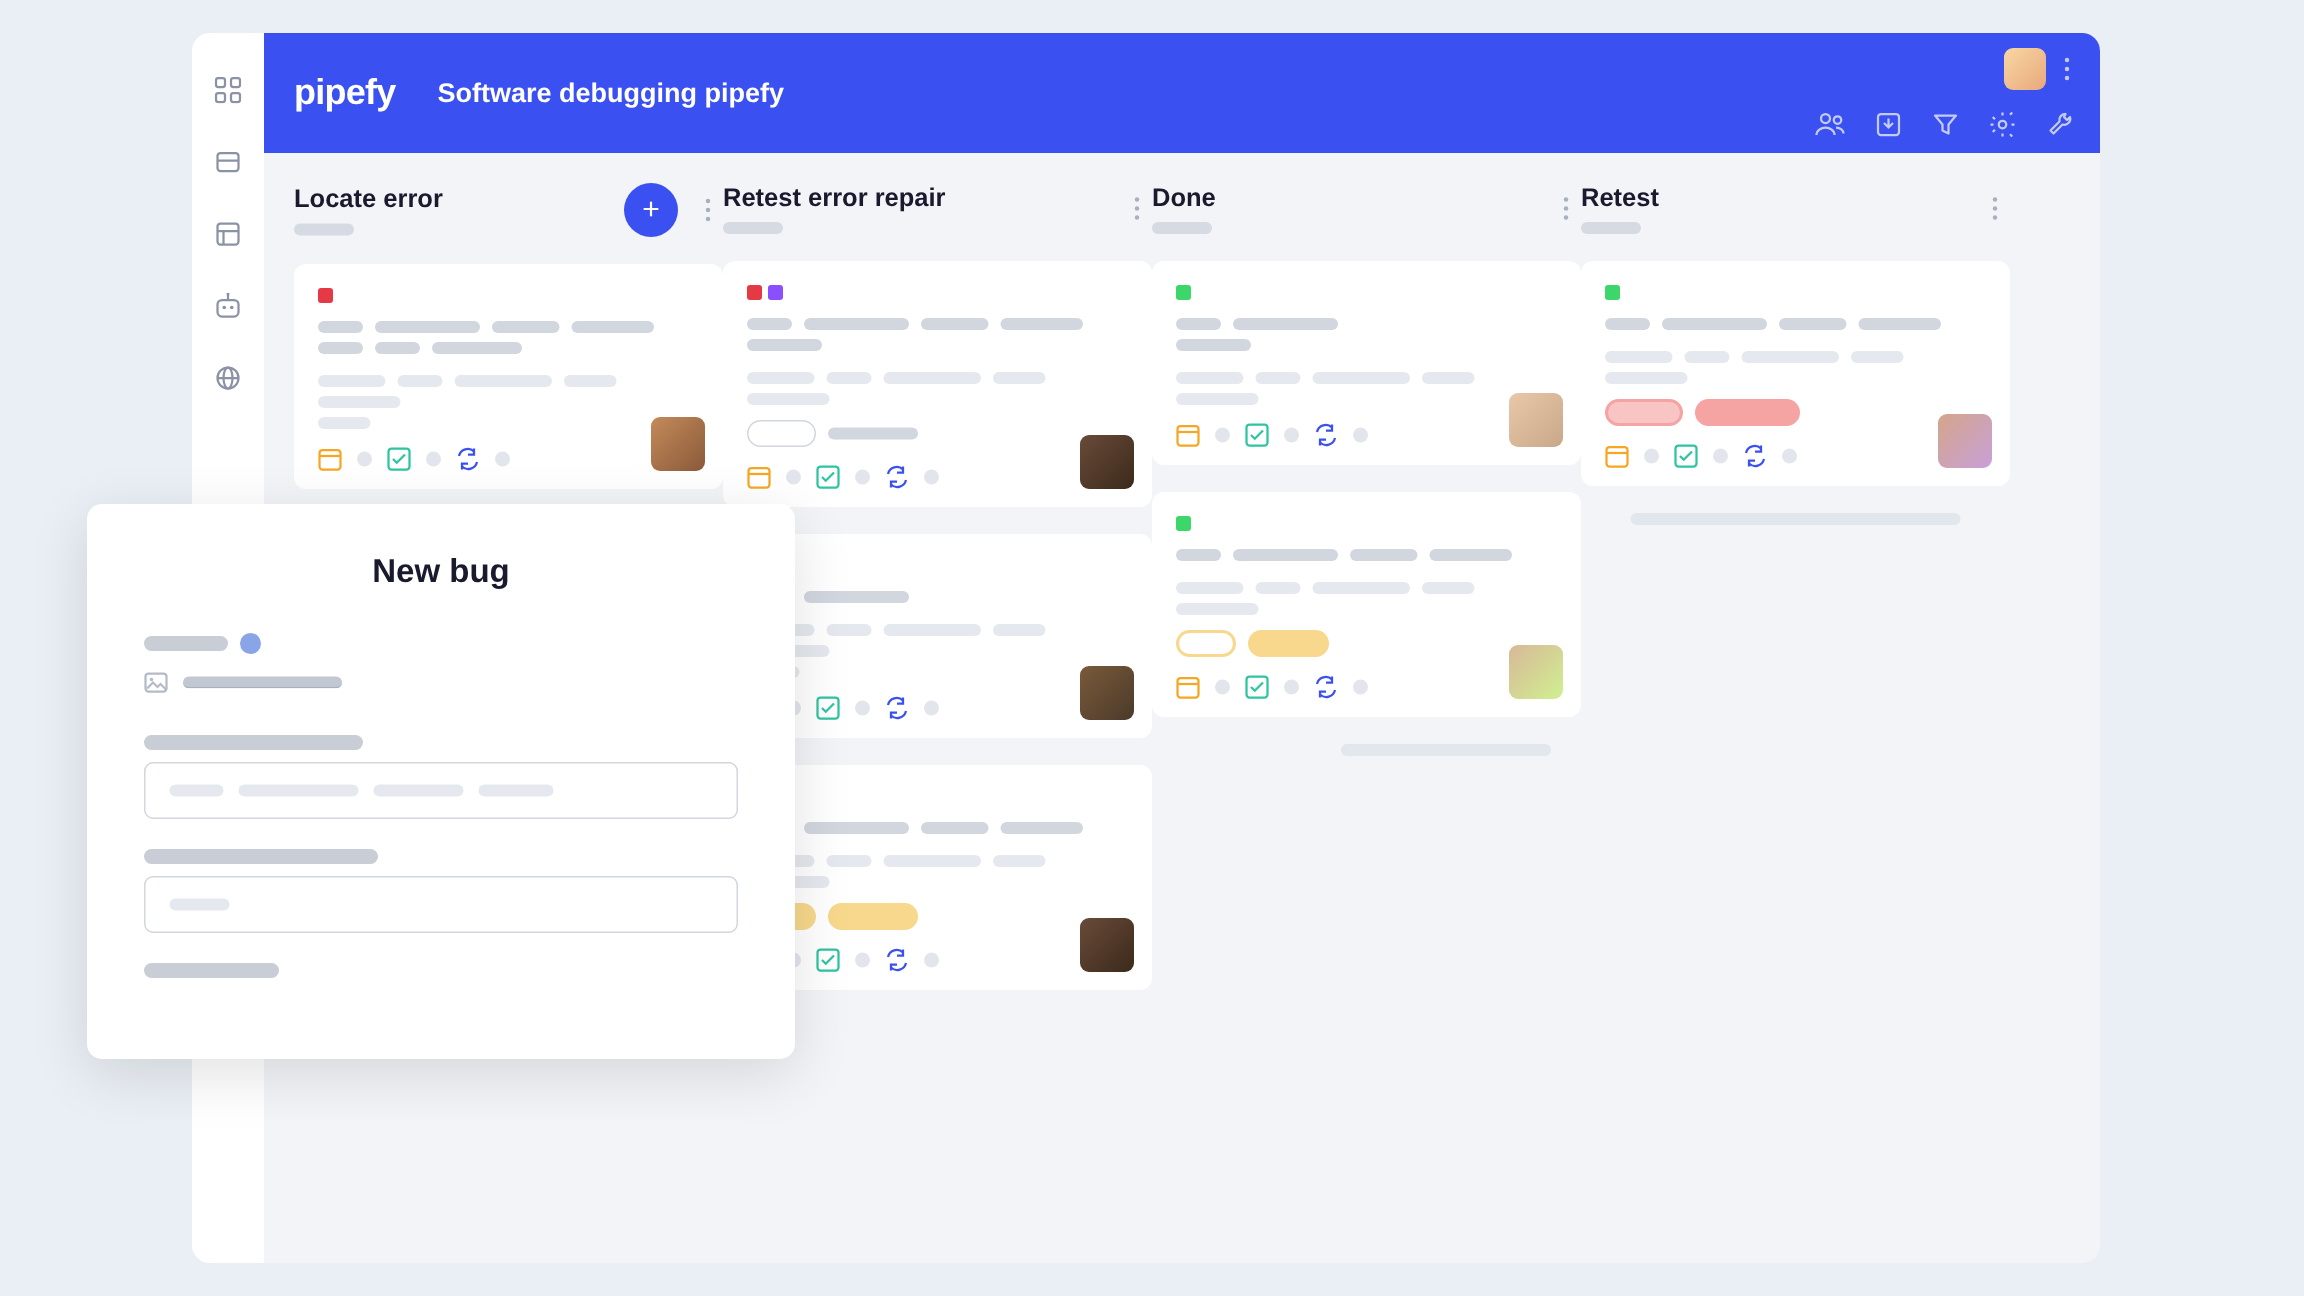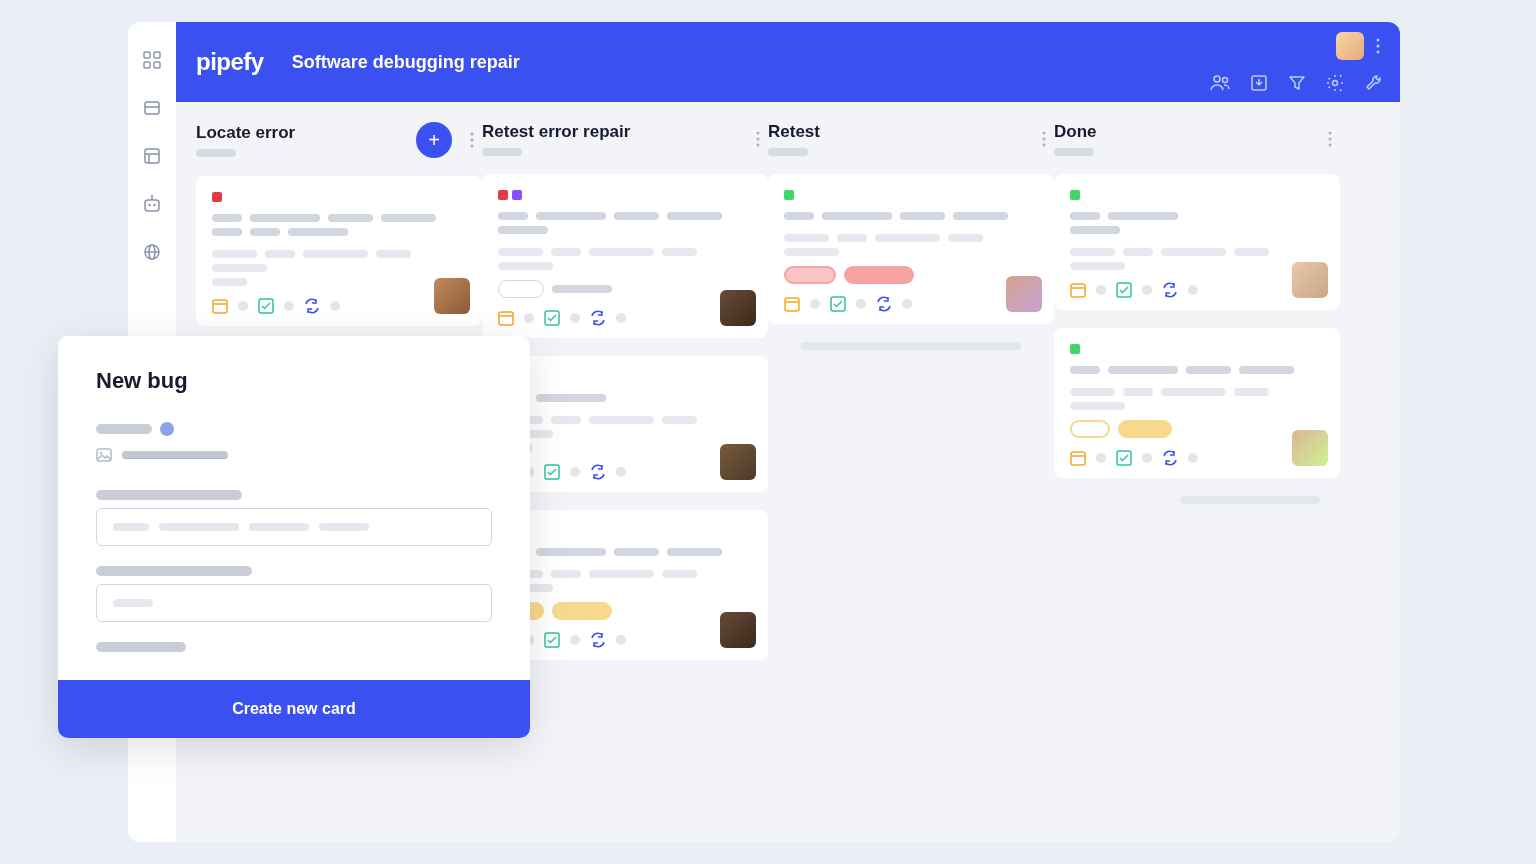--- a/index.html
+++ b/index.html
@@ -35,21 +35,21 @@
 .skel.light { background: #e5e8ee; }
 .chip { height: 18px; border-radius: 10px; }
 .card-avatar { width: 36px; height: 36px; border-radius: 6px; position: absolute; right: 12px; bottom: 12px; }
 .card-icons { display: flex; gap: 10px; align-items: center; margin-top: 12px; }
 .ci { width: 16px; height: 16px; }
 .ci-dot { width: 10px; height: 10px; background: #e2e5eb; border-radius: 50%; }
 
 .placeholder-card { width: 220px; height: 8px; background: #e2e6ed; border-radius: 4px; margin: 10px auto; }
 
 .modal { position: absolute; left: 58px; top: 336px; width: 472px; background: #fff; border-radius: 10px; box-shadow: 0 10px 40px rgba(0,0,0,0.12); z-index: 10; overflow: hidden; }
-.modal-body { padding: 32px 38px 8px 38px; }
+.modal-body { padding: 32px 38px 34px 38px; text-align: center; }
 .modal-title { font-size: 22px; font-weight: 700; color: #1a1a2e; margin-bottom: 28px; }
 .modal-row { margin-bottom: 20px; }
 .info-icon { width: 14px; height: 14px; border-radius: 50%; background: #8aa4e8; display: inline-block; vertical-align: middle; }
 .input-box { border: 1px solid #d1d6df; border-radius: 6px; padding: 14px 16px; display: flex; gap: 10px; margin-top: 8px; }
 .modal-btn { background: #3a50f0; color: #fff; text-align: center; padding: 20px; font-weight: 600; cursor: pointer; }
 
 svg { display: block; }
 </style>
 </head>
 <body>
@@ -91,21 +91,21 @@
           <circle cx="9" cy="9" r="7" stroke="#8a92a6" stroke-width="1.5" fill="none"></circle>
           <ellipse cx="9" cy="9" rx="3" ry="7" stroke="#8a92a6" stroke-width="1.5" fill="none"></ellipse>
           <line x1="2" y1="9" x2="16" y2="9" stroke="#8a92a6" stroke-width="1.5"></line>
         </svg>
     </div>
   </div>
 
   <div class="main">
     <div class="header">
       <div class="logo">pipefy</div>
-      <div class="header-title">Software debugging repair</div>
+      <div class="header-title">Software debugging pipefy</div>
       <div class="header-right">
         <div class="header-avatar"></div>
         <svg width="4" height="16" viewBox="0 0 4 16">
             <circle cx="2" cy="2" r="1.5" fill="#c3cbf9"></circle>
             <circle cx="2" cy="8" r="1.5" fill="#c3cbf9"></circle>
             <circle cx="2" cy="14" r="1.5" fill="#c3cbf9"></circle>
           </svg>
       </div>
       <div class="header-icons">
         <div class="header-icon">
@@ -345,172 +345,172 @@
               </svg>
               <div class="ci-dot"></div>
           </div>
           <div class="card-avatar" style="background:linear-gradient(135deg,#6a4a3a,#3a2a1a)"></div>
         </div>
       </div>
 
       <div class="column">
         <div class="col-header">
           <div>
-            <div class="col-title">Retest</div>
+            <div class="col-title">Done</div>
             <div class="col-sub"></div>
           </div>
           <div class="col-menu" style="margin-left:auto">
               <svg width="4" height="16" viewBox="0 0 4 16">
                 <circle cx="2" cy="2" r="1.5" fill="#a8b0c0"></circle>
                 <circle cx="2" cy="8" r="1.5" fill="#a8b0c0"></circle>
                 <circle cx="2" cy="14" r="1.5" fill="#a8b0c0"></circle>
               </svg>
             </div>
         </div>
         <div class="card">
           <div class="tags">
               <div class="tag" style="background:#3dd66b"></div>
             </div>
           <div class="skel-row">
               <div class="skel" style="width:30px"></div>
               <div class="skel" style="width:70px"></div>
+            </div>
+          <div class="skel-row">
+              <div class="skel" style="width:50px"></div>
+            </div>
+          <div class="skel-row" style="margin-top:14px">
+              <div class="skel light" style="width:45px"></div>
+              <div class="skel light" style="width:30px"></div>
+              <div class="skel light" style="width:65px"></div>
+              <div class="skel light" style="width:35px"></div>
+            </div>
+          <div class="skel-row">
+              <div class="skel light" style="width:55px"></div>
+            </div>
+          <div class="card-icons">
+            <svg class="ci" viewBox="0 0 16 16">
+                <rect x="1" y="2" width="14" height="13" rx="2" stroke="#f5a623" stroke-width="1.5" fill="none"></rect>
+                <line x1="1" y1="6" x2="15" y2="6" stroke="#f5a623" stroke-width="1.5"></line>
+              </svg>
+              <div class="ci-dot"></div>
+            <svg class="ci" viewBox="0 0 16 16">
+                <rect x="1" y="1" width="14" height="14" rx="2" stroke="#2ec4a0" stroke-width="1.5" fill="none"></rect>
+                <path d="M4 8l2.5 2.5L12 5" stroke="#2ec4a0" stroke-width="1.5" fill="none"></path>
+              </svg>
+              <div class="ci-dot"></div>
+            <svg class="ci" viewBox="0 0 16 16">
+                <path d="M2 6a6 6 0 0110-3m2 7a6 6 0 01-10 3" stroke="#3a50f0" stroke-width="1.5" fill="none"></path>
+                <path d="M12 1v4h-4M4 15v-4h4" stroke="#3a50f0" stroke-width="1.5" fill="none"></path>
+              </svg>
+              <div class="ci-dot"></div>
+          </div>
+          <div class="card-avatar" style="background:linear-gradient(135deg,#e8c8a8,#c8a888)"></div>
+        </div>
+        <div class="card">
+          <div class="tags">
+              <div class="tag" style="background:#3dd66b"></div>
+            </div>
+          <div class="skel-row">
+              <div class="skel" style="width:30px"></div>
+              <div class="skel" style="width:70px"></div>
               <div class="skel" style="width:45px"></div>
               <div class="skel" style="width:55px"></div>
             </div>
           <div class="skel-row" style="margin-top:14px">
               <div class="skel light" style="width:45px"></div>
               <div class="skel light" style="width:30px"></div>
               <div class="skel light" style="width:65px"></div>
               <div class="skel light" style="width:35px"></div>
             </div>
           <div class="skel-row">
               <div class="skel light" style="width:55px"></div>
             </div>
           <div class="skel-row" style="margin-top:10px">
-              <div class="chip" style="width:52px;background:#f8c4c4;border:2px solid #f5a3a3"></div>
-              <div class="chip" style="width:70px;background:#f5a3a3"></div>
-            </div>
-          <div class="card-icons">
-            <svg class="ci" viewBox="0 0 16 16">
-                <rect x="1" y="2" width="14" height="13" rx="2" stroke="#f5a623" stroke-width="1.5" fill="none"></rect>
-                <line x1="1" y1="6" x2="15" y2="6" stroke="#f5a623" stroke-width="1.5"></line>
-              </svg>
-              <div class="ci-dot"></div>
-            <svg class="ci" viewBox="0 0 16 16">
-                <rect x="1" y="1" width="14" height="14" rx="2" stroke="#2ec4a0" stroke-width="1.5" fill="none"></rect>
-                <path d="M4 8l2.5 2.5L12 5" stroke="#2ec4a0" stroke-width="1.5" fill="none"></path>
-              </svg>
-              <div class="ci-dot"></div>
-            <svg class="ci" viewBox="0 0 16 16">
-                <path d="M2 6a6 6 0 0110-3m2 7a6 6 0 01-10 3" stroke="#3a50f0" stroke-width="1.5" fill="none"></path>
-                <path d="M12 1v4h-4M4 15v-4h4" stroke="#3a50f0" stroke-width="1.5" fill="none"></path>
-              </svg>
-              <div class="ci-dot"></div>
-          </div>
-          <div class="card-avatar" style="background:linear-gradient(135deg,#d4a58a,#c8a0d8)"></div>
-        </div>
-        <div class="placeholder-card"></div>
+              <div class="chip" style="width:40px;border:2px solid #f7d88c;background:#fff"></div>
+              <div class="chip" style="width:54px;background:#f7d88c"></div>
+            </div>
+          <div class="card-icons">
+            <svg class="ci" viewBox="0 0 16 16">
+                <rect x="1" y="2" width="14" height="13" rx="2" stroke="#f5a623" stroke-width="1.5" fill="none"></rect>
+                <line x1="1" y1="6" x2="15" y2="6" stroke="#f5a623" stroke-width="1.5"></line>
+              </svg>
+              <div class="ci-dot"></div>
+            <svg class="ci" viewBox="0 0 16 16">
+                <rect x="1" y="1" width="14" height="14" rx="2" stroke="#2ec4a0" stroke-width="1.5" fill="none"></rect>
+                <path d="M4 8l2.5 2.5L12 5" stroke="#2ec4a0" stroke-width="1.5" fill="none"></path>
+              </svg>
+              <div class="ci-dot"></div>
+            <svg class="ci" viewBox="0 0 16 16">
+                <path d="M2 6a6 6 0 0110-3m2 7a6 6 0 01-10 3" stroke="#3a50f0" stroke-width="1.5" fill="none"></path>
+                <path d="M12 1v4h-4M4 15v-4h4" stroke="#3a50f0" stroke-width="1.5" fill="none"></path>
+              </svg>
+              <div class="ci-dot"></div>
+          </div>
+          <div class="card-avatar" style="background:linear-gradient(135deg,#d8b898,#d0f090)"></div>
+        </div>
+        <div class="placeholder-card" style="width:140px;margin-left:auto;margin-right:20px"></div>
       </div>
 
       <div class="column">
         <div class="col-header">
           <div>
-            <div class="col-title">Done</div>
+            <div class="col-title">Retest</div>
             <div class="col-sub"></div>
           </div>
           <div class="col-menu" style="margin-left:auto">
               <svg width="4" height="16" viewBox="0 0 4 16">
                 <circle cx="2" cy="2" r="1.5" fill="#a8b0c0"></circle>
                 <circle cx="2" cy="8" r="1.5" fill="#a8b0c0"></circle>
                 <circle cx="2" cy="14" r="1.5" fill="#a8b0c0"></circle>
               </svg>
             </div>
         </div>
         <div class="card">
           <div class="tags">
               <div class="tag" style="background:#3dd66b"></div>
             </div>
           <div class="skel-row">
               <div class="skel" style="width:30px"></div>
               <div class="skel" style="width:70px"></div>
-            </div>
-          <div class="skel-row">
-              <div class="skel" style="width:50px"></div>
-            </div>
-          <div class="skel-row" style="margin-top:14px">
-              <div class="skel light" style="width:45px"></div>
-              <div class="skel light" style="width:30px"></div>
-              <div class="skel light" style="width:65px"></div>
-              <div class="skel light" style="width:35px"></div>
-            </div>
-          <div class="skel-row">
-              <div class="skel light" style="width:55px"></div>
-            </div>
-          <div class="card-icons">
-            <svg class="ci" viewBox="0 0 16 16">
-                <rect x="1" y="2" width="14" height="13" rx="2" stroke="#f5a623" stroke-width="1.5" fill="none"></rect>
-                <line x1="1" y1="6" x2="15" y2="6" stroke="#f5a623" stroke-width="1.5"></line>
-              </svg>
-              <div class="ci-dot"></div>
-            <svg class="ci" viewBox="0 0 16 16">
-                <rect x="1" y="1" width="14" height="14" rx="2" stroke="#2ec4a0" stroke-width="1.5" fill="none"></rect>
-                <path d="M4 8l2.5 2.5L12 5" stroke="#2ec4a0" stroke-width="1.5" fill="none"></path>
-              </svg>
-              <div class="ci-dot"></div>
-            <svg class="ci" viewBox="0 0 16 16">
-                <path d="M2 6a6 6 0 0110-3m2 7a6 6 0 01-10 3" stroke="#3a50f0" stroke-width="1.5" fill="none"></path>
-                <path d="M12 1v4h-4M4 15v-4h4" stroke="#3a50f0" stroke-width="1.5" fill="none"></path>
-              </svg>
-              <div class="ci-dot"></div>
-          </div>
-          <div class="card-avatar" style="background:linear-gradient(135deg,#e8c8a8,#c8a888)"></div>
-        </div>
-        <div class="card">
-          <div class="tags">
-              <div class="tag" style="background:#3dd66b"></div>
-            </div>
-          <div class="skel-row">
-              <div class="skel" style="width:30px"></div>
-              <div class="skel" style="width:70px"></div>
               <div class="skel" style="width:45px"></div>
               <div class="skel" style="width:55px"></div>
             </div>
           <div class="skel-row" style="margin-top:14px">
               <div class="skel light" style="width:45px"></div>
               <div class="skel light" style="width:30px"></div>
               <div class="skel light" style="width:65px"></div>
               <div class="skel light" style="width:35px"></div>
             </div>
           <div class="skel-row">
               <div class="skel light" style="width:55px"></div>
             </div>
           <div class="skel-row" style="margin-top:10px">
-              <div class="chip" style="width:40px;border:2px solid #f7d88c;background:#fff"></div>
-              <div class="chip" style="width:54px;background:#f7d88c"></div>
-            </div>
-          <div class="card-icons">
-            <svg class="ci" viewBox="0 0 16 16">
-                <rect x="1" y="2" width="14" height="13" rx="2" stroke="#f5a623" stroke-width="1.5" fill="none"></rect>
-                <line x1="1" y1="6" x2="15" y2="6" stroke="#f5a623" stroke-width="1.5"></line>
-              </svg>
-              <div class="ci-dot"></div>
-            <svg class="ci" viewBox="0 0 16 16">
-                <rect x="1" y="1" width="14" height="14" rx="2" stroke="#2ec4a0" stroke-width="1.5" fill="none"></rect>
-                <path d="M4 8l2.5 2.5L12 5" stroke="#2ec4a0" stroke-width="1.5" fill="none"></path>
-              </svg>
-              <div class="ci-dot"></div>
-            <svg class="ci" viewBox="0 0 16 16">
-                <path d="M2 6a6 6 0 0110-3m2 7a6 6 0 01-10 3" stroke="#3a50f0" stroke-width="1.5" fill="none"></path>
-                <path d="M12 1v4h-4M4 15v-4h4" stroke="#3a50f0" stroke-width="1.5" fill="none"></path>
-              </svg>
-              <div class="ci-dot"></div>
-          </div>
-          <div class="card-avatar" style="background:linear-gradient(135deg,#d8b898,#d0f090)"></div>
-        </div>
-        <div class="placeholder-card" style="width:140px;margin-left:auto;margin-right:20px"></div>
+              <div class="chip" style="width:52px;background:#f8c4c4;border:2px solid #f5a3a3"></div>
+              <div class="chip" style="width:70px;background:#f5a3a3"></div>
+            </div>
+          <div class="card-icons">
+            <svg class="ci" viewBox="0 0 16 16">
+                <rect x="1" y="2" width="14" height="13" rx="2" stroke="#f5a623" stroke-width="1.5" fill="none"></rect>
+                <line x1="1" y1="6" x2="15" y2="6" stroke="#f5a623" stroke-width="1.5"></line>
+              </svg>
+              <div class="ci-dot"></div>
+            <svg class="ci" viewBox="0 0 16 16">
+                <rect x="1" y="1" width="14" height="14" rx="2" stroke="#2ec4a0" stroke-width="1.5" fill="none"></rect>
+                <path d="M4 8l2.5 2.5L12 5" stroke="#2ec4a0" stroke-width="1.5" fill="none"></path>
+              </svg>
+              <div class="ci-dot"></div>
+            <svg class="ci" viewBox="0 0 16 16">
+                <path d="M2 6a6 6 0 0110-3m2 7a6 6 0 01-10 3" stroke="#3a50f0" stroke-width="1.5" fill="none"></path>
+                <path d="M12 1v4h-4M4 15v-4h4" stroke="#3a50f0" stroke-width="1.5" fill="none"></path>
+              </svg>
+              <div class="ci-dot"></div>
+          </div>
+          <div class="card-avatar" style="background:linear-gradient(135deg,#d4a58a,#c8a0d8)"></div>
+        </div>
+        <div class="placeholder-card"></div>
       </div>
 
     </div>
   </div>
 </div>
 
 <div class="modal">
   <div class="modal-body">
     <div class="modal-title">New bug</div>
     <div class="modal-row" style="display:flex;align-items:center;gap:8px">
@@ -537,14 +537,13 @@
     <div class="modal-row">
       <div class="skel" style="width:156px;height:10px;border-radius:5px;background:#c8cdd6"></div>
       <div class="input-box">
         <div class="skel light" style="width:40px"></div>
       </div>
     </div>
     <div class="modal-row">
       <div class="skel" style="width:90px;height:10px;border-radius:5px;background:#c8cdd6"></div>
     </div>
   </div>
-  <div class="modal-btn">Create new card</div>
 </div>
 
 </body></html>

